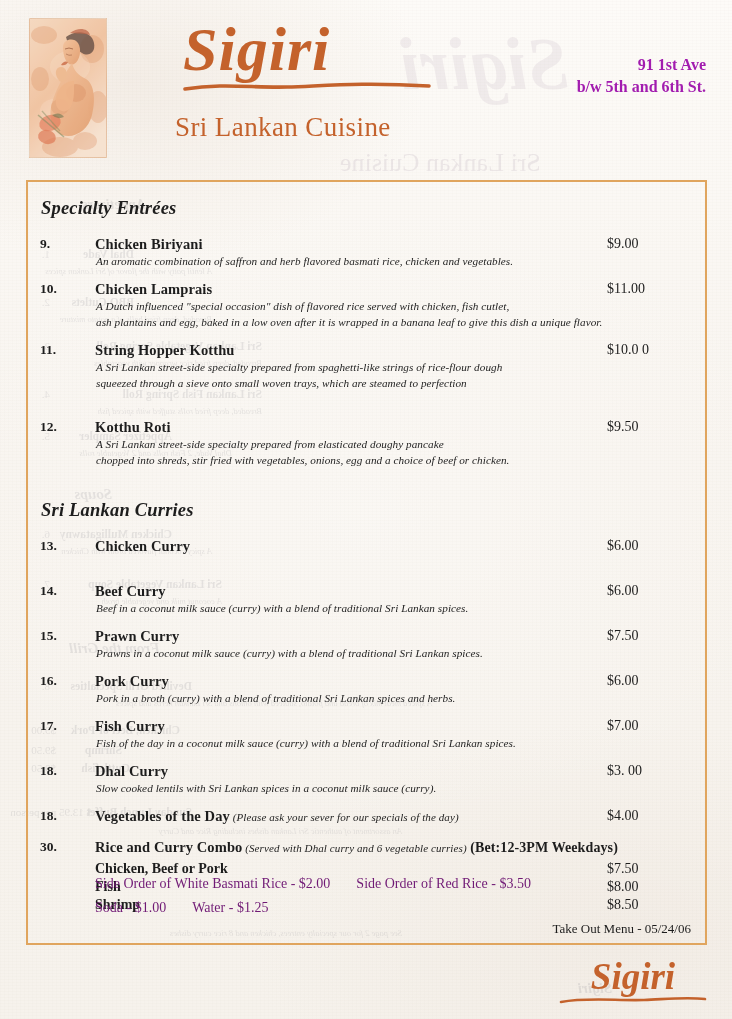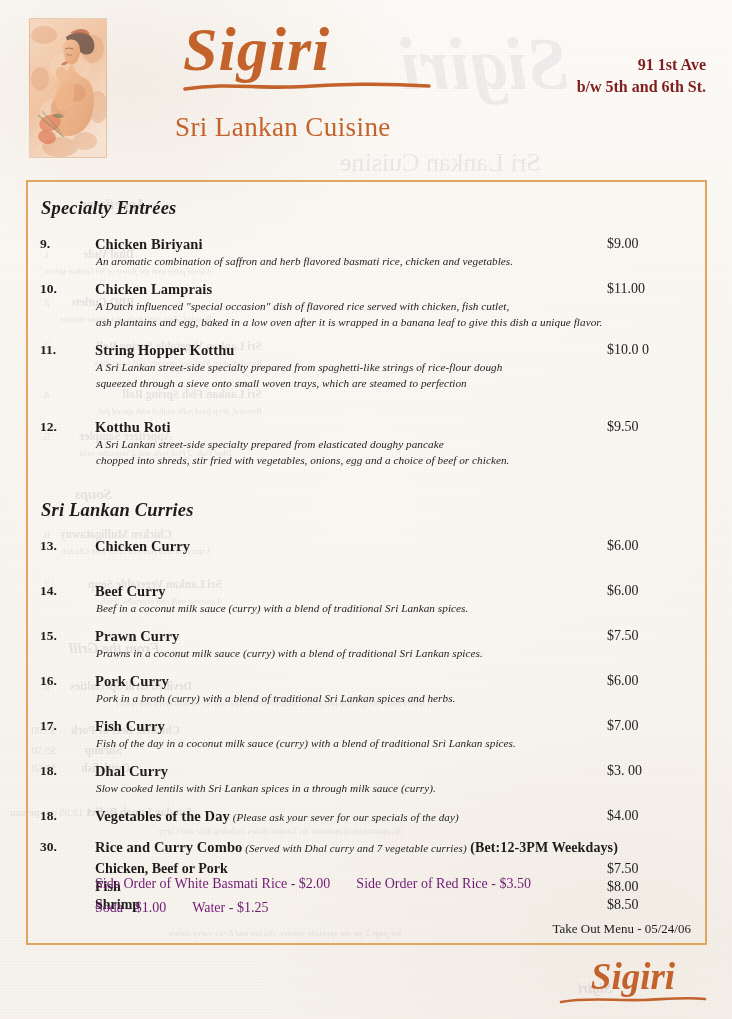--- a/index.html
+++ b/index.html
@@ -82,21 +82,21 @@
     font-family:"Liberation Serif", serif;
     font-size:27px;
     color:#c4622c;
     margin-top:14px;
     letter-spacing:.4px;
   }
 
   .contact {
     position:absolute; right:26px; top:54px;
     text-align:right;
-    color:#7f1d1d;
+    color:#a21caf;
     font-weight:bold;
     font-family:"Liberation Serif", serif;
     margin-left:45px;
   }
   .addr1 { font-size:16px; line-height:1.35; }
   .addr2 { font-size:16px; line-height:1.35; }
   .phone-block { margin-top:20px; }
   .phone { font-size:15.5px; line-height:1.4; }
   .delivery { font-size:15.5px; line-height:1.4; }
 
@@ -383,29 +383,29 @@
         <span class="num">17.</span>
         <span class="name">Fish Curry</span>
         <span class="price">$7.00</span>
       </div>
       <div class="desc" style="top: 555px;">Fish of the day in a coconut milk sauce (curry) with a  blend  of traditional  Sri Lankan spices.</div>
       <div class="row" style="top: 581px;">
         <span class="num">18.</span>
         <span class="name">Dhal Curry</span>
         <span class="price">$3. 00</span>
       </div>
-      <div class="desc" style="top: 600px;">Slow cooked lentils with Sri Lankan spices in a through milk sauce (curry).</div>
+      <div class="desc" style="top: 600px;">Slow cooked lentils with Sri Lankan spices in a coconut milk sauce (curry).</div>
       <div class="row" style="top: 626px;">
         <span class="num">18.</span>
         <span class="name">Vegetables of the Day<span class="paren"> (Please ask your sever for our specials of the day)</span></span>
         <span class="price">$4.00</span>
       </div>
       <div class="row" style="top: 657px;">
         <span class="num">30.</span>
-        <span class="name">Rice and Curry Combo<span class="paren"> (Served with Dhal curry and 7 vegetable curries)</span><span class="bet"> (Bet:12-3PM Weekdays)</span></span>
+        <span class="name">Rice and Curry Combo<span class="paren"> (Served with Dhal curry and 6 vegetable curries)</span><span class="bet"> (Bet:12-3PM Weekdays)</span></span>
       </div>
       <div class="sub-name" style="top: 679px;">Chicken, Beef or Pork</div>
       <div class="sub-price" style="top: 679px;">$7.50</div>
       <div class="sub-name" style="top: 697px;">Fish</div>
       <div class="sub-price" style="top: 697px;">$8.00</div>
       <div class="sub-name" style="top: 715px;">Shrimp</div>
       <div class="sub-price" style="top: 715px;">$8.50</div>
       <div class="footnote" style="top: 694px;"><span>Side Order of White Basmati Rice - $2.00</span><span class="gap"></span><span>Side Order of Red Rice - $3.50</span></div>
       <div class="footnote" style="top: 718px;"><span>Soda - $1.00</span><span class="gap"></span><span>Water - $1.25</span></div>
     </div>

